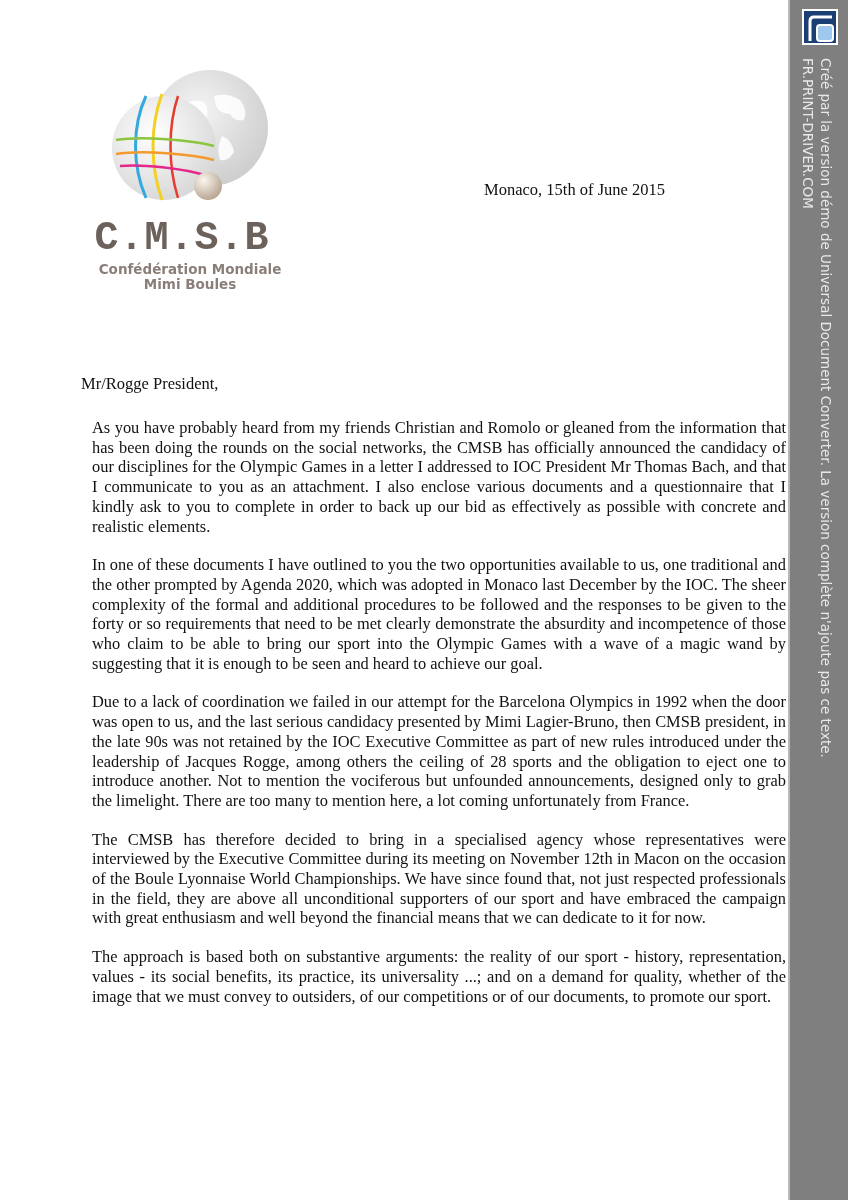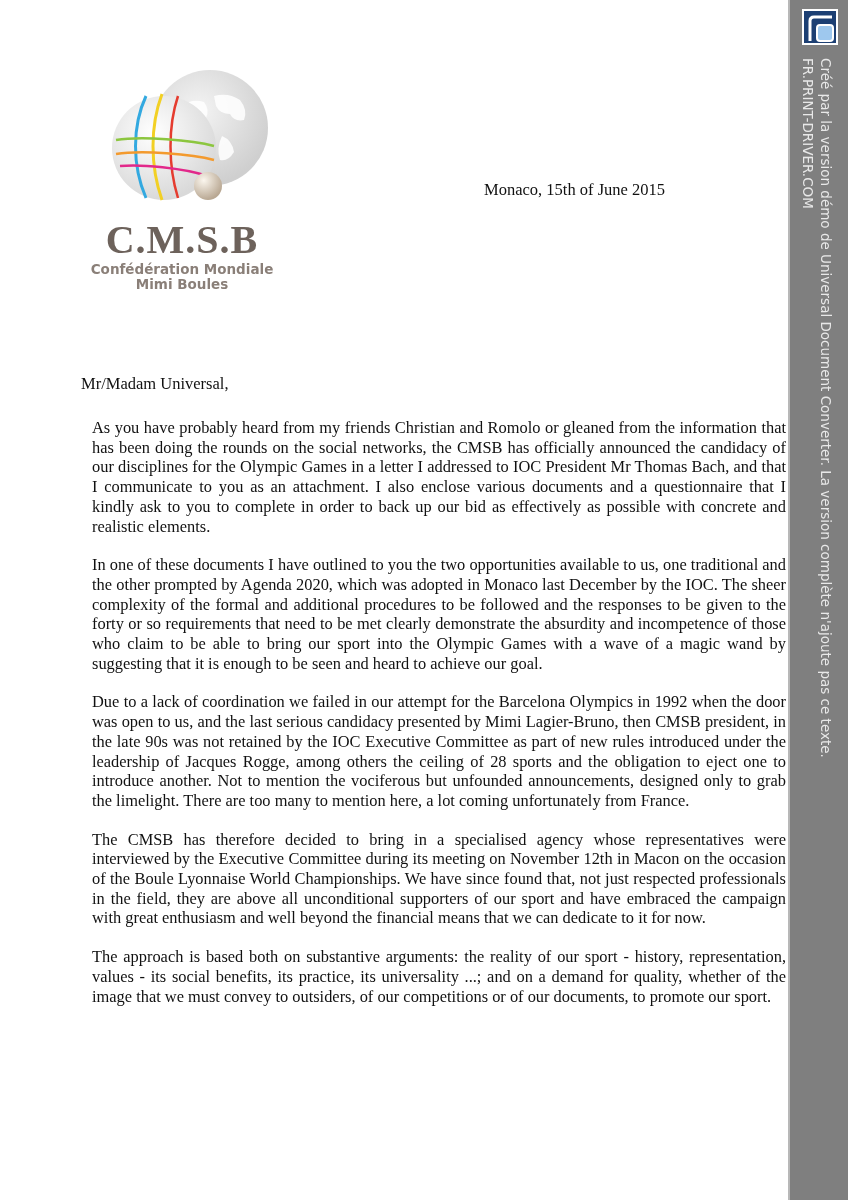--- a/index.html
+++ b/index.html
@@ -9,25 +9,25 @@
     font-family: "Liberation Serif", serif;
     color: #111;
   }
   .page { position: absolute; left: 0; top: 0; width: 788px; height: 1200px; background: #fff; }
 
   
   .logo { position: absolute; left: 82px; top: 66px; width: 200px; height: 230px; }
   .logo svg { display: block; }
   .logo-acronym {
     position: absolute; left: 0; top: 150px; width: 200px; text-align: center;
-    font-family: Liberation Serif, serif; font-weight: bold; font-size: 40px;
+    font-family: Liberation Mono, monospace; font-weight: bold; font-size: 40px;
     color: #6d625b; letter-spacing: 1px;
   }
   .logo-name {
-    position: absolute; left: 0; top: 196px; width: 200px; text-align: center;
+    position: absolute; left: 8px; top: 196px; width: 200px; text-align: center;
     font-family: "DejaVu Sans", sans-serif; font-size: 13.5px; line-height: 15px;
     color: #8a7f78; font-weight: bold;
   }
 
   .date-line {
     position: absolute; left: 484px; top: 180px;
     font-size: 16.5px;
   }
   .salutation {
     position: absolute; left: 81px; top: 374px;
@@ -92,21 +92,21 @@
       <circle cx="126" cy="120" r="14" fill="url(#pearl)"></circle>
     </svg>
     <div class="logo-acronym">C.M.S.B</div>
     <div class="logo-name">
       <div>Confédération Mondiale</div>
       <div>Mimi Boules</div>
     </div>
   </div>
 
   <div class="date-line">Monaco, 15th of June 2015</div>
-  <div class="salutation">Mr/Madam Universal,</div>
+  <div class="salutation">Mr/Rogge President,</div>
 
   <div class="body-text">
     <p>As you have probably heard from my friends Christian and Romolo or gleaned from the information that has been doing the rounds on the social networks, the CMSB has officially announced the candidacy of our disciplines for the Olympic Games in a letter I addressed to IOC President Mr Thomas Bach, and that I communicate to you as an attachment. I also enclose various documents and a questionnaire that I kindly ask to you to complete in order to back up our bid as effectively as possible with concrete and realistic elements.</p>
     <p>In one of these documents I have outlined to you the two opportunities available to us, one traditional and the other prompted by Agenda 2020, which was adopted in Monaco last December by the IOC. The sheer complexity of the formal and additional procedures to be followed and the responses to be given to the forty or so requirements that need to be met clearly demonstrate the absurdity and incompetence of those who claim to be able to bring our sport into the Olympic Games with a wave of a magic wand by suggesting that it is enough to be seen and heard to achieve our goal.</p>
     <p>Due to a lack of coordination we failed in our attempt for the Barcelona Olympics in 1992 when the door was open to us, and the last serious candidacy presented by Mimi Lagier-Bruno, then CMSB president, in the late 90s was not retained by the IOC Executive Committee as part of new rules introduced under the leadership of Jacques Rogge, among others the ceiling of 28 sports and the obligation to eject one to introduce another. Not to mention the vociferous but unfounded announcements, designed only to grab the limelight. There are too many to mention here, a lot coming unfortunately from France.</p>
     <p>The CMSB has therefore decided to bring in a specialised agency whose representatives were interviewed by the Executive Committee during its meeting on November 12th in Macon on the occasion of the Boule Lyonnaise World Championships. We have since found that, not just respected professionals in the field, they are above all unconditional supporters of our sport and have embraced the campaign with great enthusiasm and well beyond the financial means that we can dedicate to it for now.</p>
     <p>The approach is based both on substantive arguments: the reality of our sport - history, representation, values - its social benefits, its practice, its universality ...; and on a demand for quality, whether of the image that we must convey to outsiders, of our competitions or of our documents, to promote our sport.</p>
   </div>
 </div>
 

